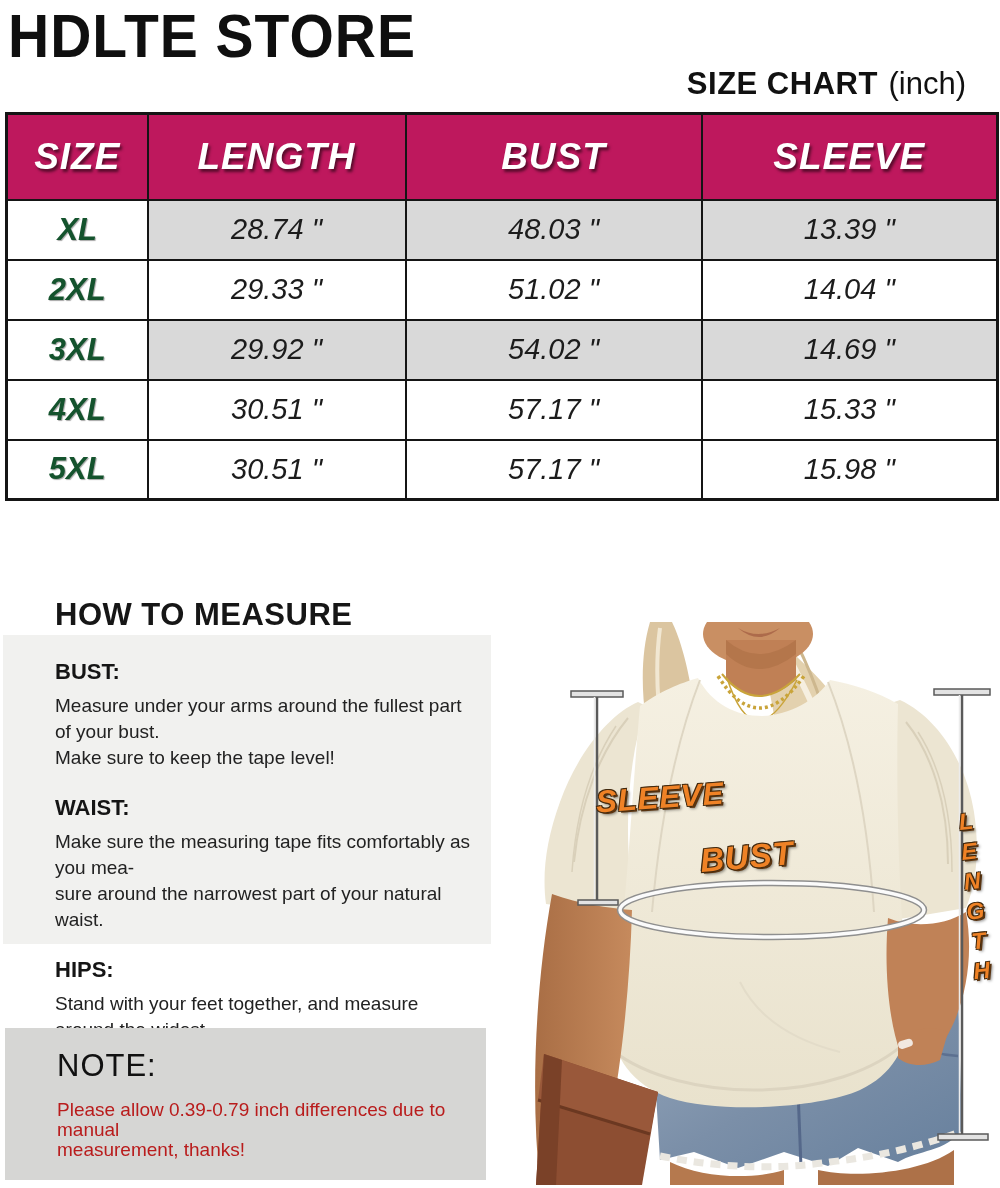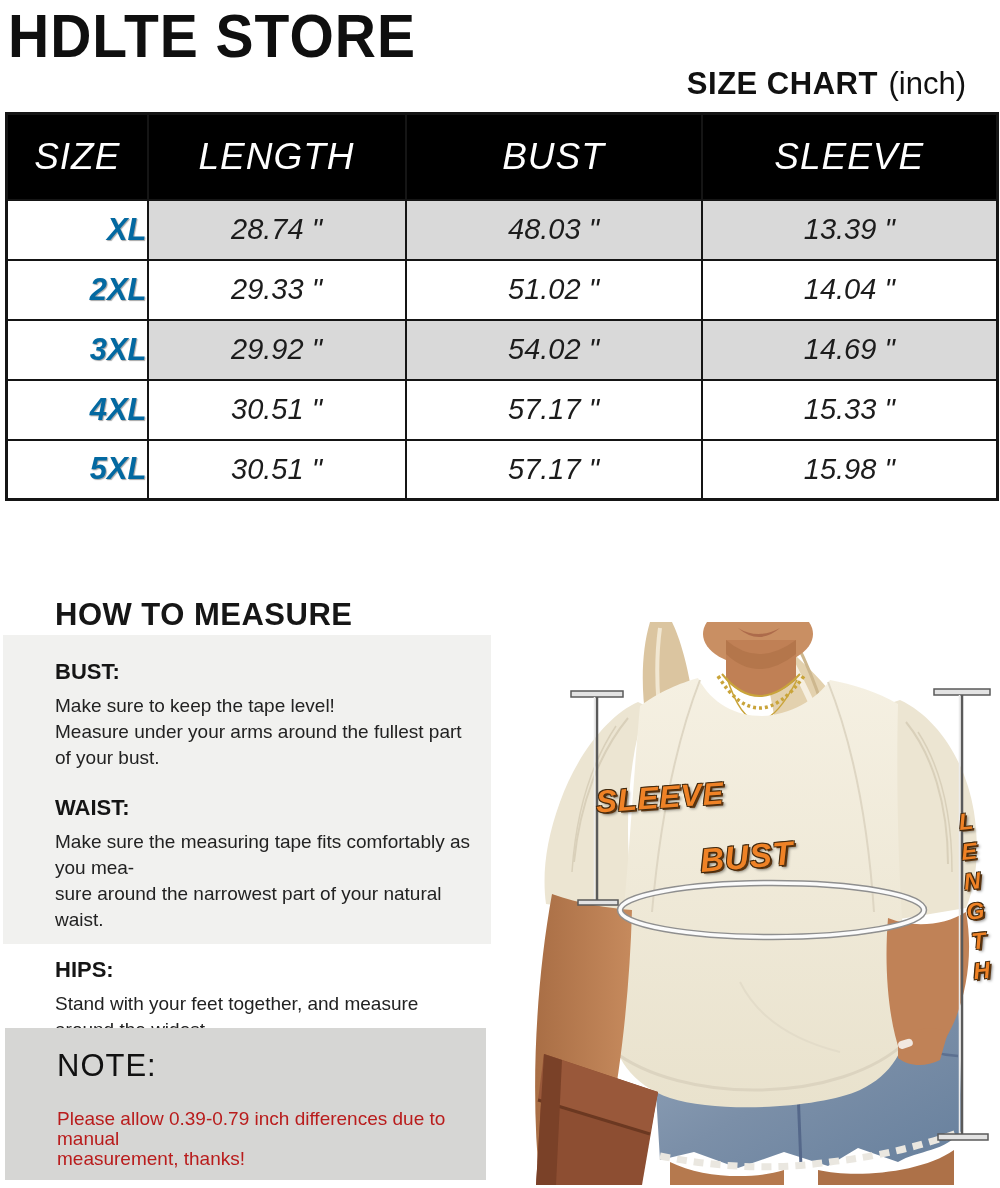--- a/index.html
+++ b/index.html
@@ -17,38 +17,38 @@
   .chart-title .unit { font-weight:normal; margin-left:2px; }
 
   
   table.size-table {
     position:absolute; left:5px; top:112px; width:991px;
     border-collapse:collapse; table-layout:fixed;
     border:3px solid #151515;
   }
   table.size-table th, table.size-table td { border:2px solid #151515; text-align:center; vertical-align:middle; }
   table.size-table th {
-    height:86px; background:#000000; color:#ffffff;
-    font-style:italic; font-weight:normal; font-size:37px; letter-spacing:1px;
+    height:86px; background:#be185d; color:#ffffff;
+    font-style:italic; font-weight:bold; font-size:37px; letter-spacing:1px;
     text-shadow:2px 3px 3px rgba(0,0,0,0.55);
   }
   table.size-table td { height:60px; background:#ffffff; font-style:italic; font-size:29px; color:#1c1c1c; }
-  table.size-table td.size-cell { font-weight:bold; font-size:31px; color:#0369a1; text-shadow:1px 1px 1px rgba(0,0,0,0.35);text-align:right; }
+  table.size-table td.size-cell { font-weight:bold; font-size:31px; color:#14532d; text-shadow:1px 1px 1px rgba(0,0,0,0.35); }
   table.size-table tr.shade td.val-cell { background:#d9d9d9; }
 
   
   .measure-title { position:absolute; left:55px; top:597px; font-size:31px; font-weight:bold; color:#161616; letter-spacing:0.5px; }
   .measure-panel { position:absolute; left:3px; top:635px; width:488px; height:309px; background:#f1f1ef; padding:24px 18px 0 52px; }
   .m-section { margin-bottom:24px; }
   .m-label { font-size:22px; font-weight:bold; color:#151515; margin-bottom:8px; }
   .m-line { font-size:19px; color:#222; line-height:26px; }
 
   
   .note-panel { position:absolute; left:5px; top:1028px; width:481px; height:152px; background:#d6d6d4; padding:20px 18px 0 52px; }
-  .note-title { font-size:31px; color:#111; margin-bottom:25px; letter-spacing:1px; }
+  .note-title { font-size:31px; color:#111; margin-bottom:16px; letter-spacing:1px; }
   .note-line { font-size:19px; color:#b91c1c; line-height:20px; }
 
   
   .photo { position:absolute; left:500px; top:622px; width:500px; height:563px; overflow:hidden; }
   .photo svg { position:absolute; left:0; top:0; }
 
   .tag {
     position:absolute; font-style:italic; font-weight:900; color:#ef8226;
     text-shadow:-1px -1px 0 #42290e, 1px -1px 0 #42290e, -1px 1px 0 #42290e,
                  2px 2px 0 #5a3410, 3px 3px 3px rgba(0,0,0,0.45);
@@ -120,22 +120,22 @@
         <td class="val-cell">15.98 "</td>
       </tr>
     </tbody>
   </table>
 
   <div class="measure-title">HOW TO MEASURE</div>
 
   <div class="measure-panel">
     <div class="m-section">
       <div class="m-label">BUST:</div>
+      <div class="m-line">Measure under your arms around the fullest part of your bust.</div>
       <div class="m-line">Make sure to keep the tape level!</div>
-      <div class="m-line">Measure under your arms around the fullest part of your bust.</div>
     </div>
     <div class="m-section">
       <div class="m-label">WAIST:</div>
       <div class="m-line">Make sure the measuring tape fits comfortably as you mea-</div>
       <div class="m-line">sure around the narrowest part of your natural waist.</div>
     </div>
     <div class="m-section">
       <div class="m-label">HIPS:</div>
       <div class="m-line">Stand with your feet together, and measure around the widest</div>
       <div class="m-line">part of your hips.</div>

